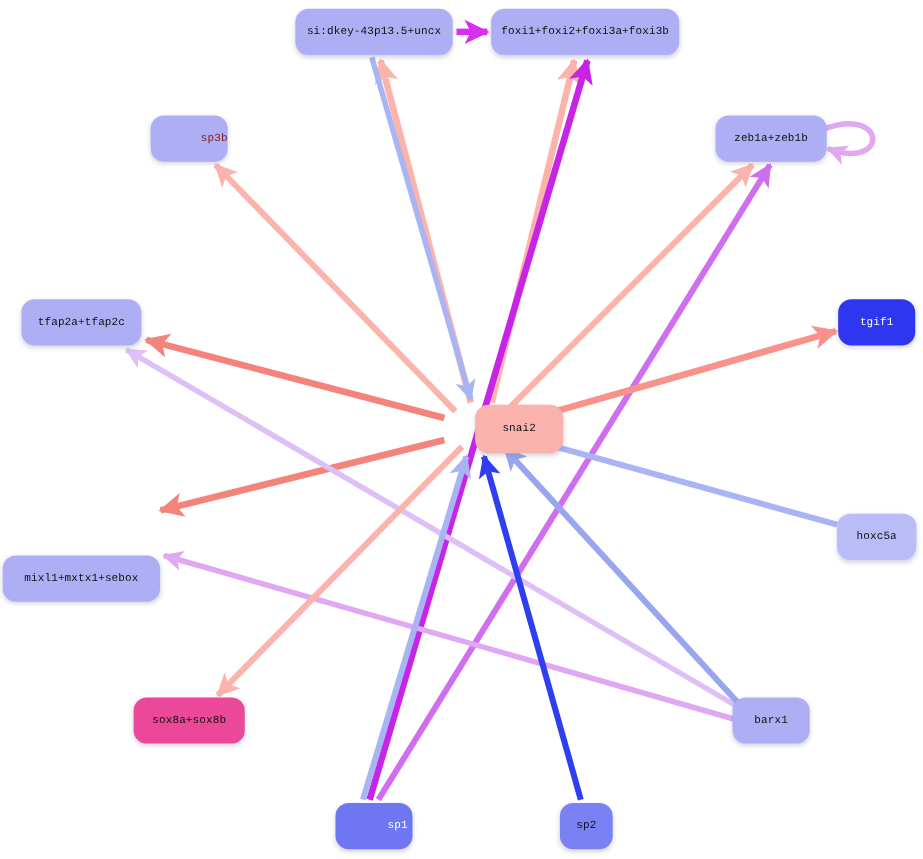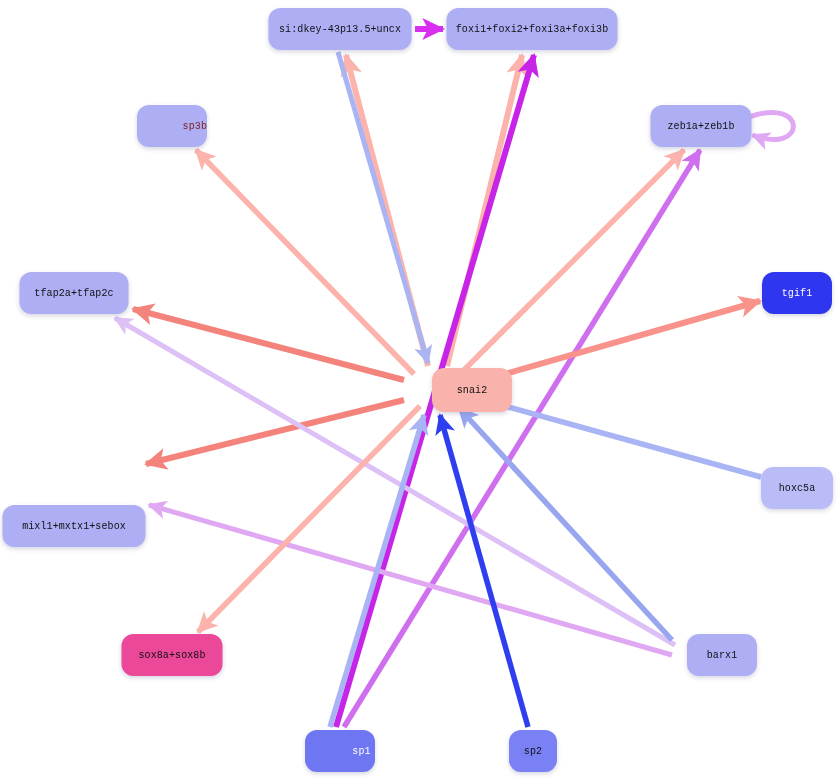--- a/index.html
+++ b/index.html
@@ -124,21 +124,21 @@
       </div>
       <div class="node" style="left: 74px; top: 488px; width: 143px; height: 42px; background: rgb(174, 174, 245); color: rgb(16, 16, 16); margin-top: 38px;">
         <span>mixl1+mxtx1+sebox</span>
       </div>
       <div class="node" style="left: 797px; top: 488px; width: 72px; height: 42px; background: rgb(185, 188, 247); color: rgb(16, 16, 16);">
         <span>hoxc5a</span>
       </div>
       <div class="node" style="left: 172px; top: 655px; width: 101px; height: 42px; background: #ec4899; color: rgb(16, 16, 16);">
         <span>sox8a+sox8b</span>
       </div>
-      <div class="node" style="left: 722px; top: 655px; width: 70px; height: 42px; background: rgb(174, 174, 245); color: rgb(16, 16, 16);">
+      <div class="node" style="left: 701px; top: 655px; width: 70px; height: 42px; background: rgb(174, 174, 245); color: rgb(16, 16, 16);">
         <span>barx1</span>
       </div>
       <div class="node" style="left: 340px; top: 751px; width: 70px; height: 42px; background: rgb(111, 118, 242); color: rgb(255, 255, 255); padding-left: 43px;">
         <span>sp1</span>
       </div>
       <div class="node" style="left: 533px; top: 751px; width: 48px; height: 42px; background: rgb(122, 129, 244); color: rgb(16, 16, 16);">
         <span>sp2</span>
       </div>
     </div>
 </div>

